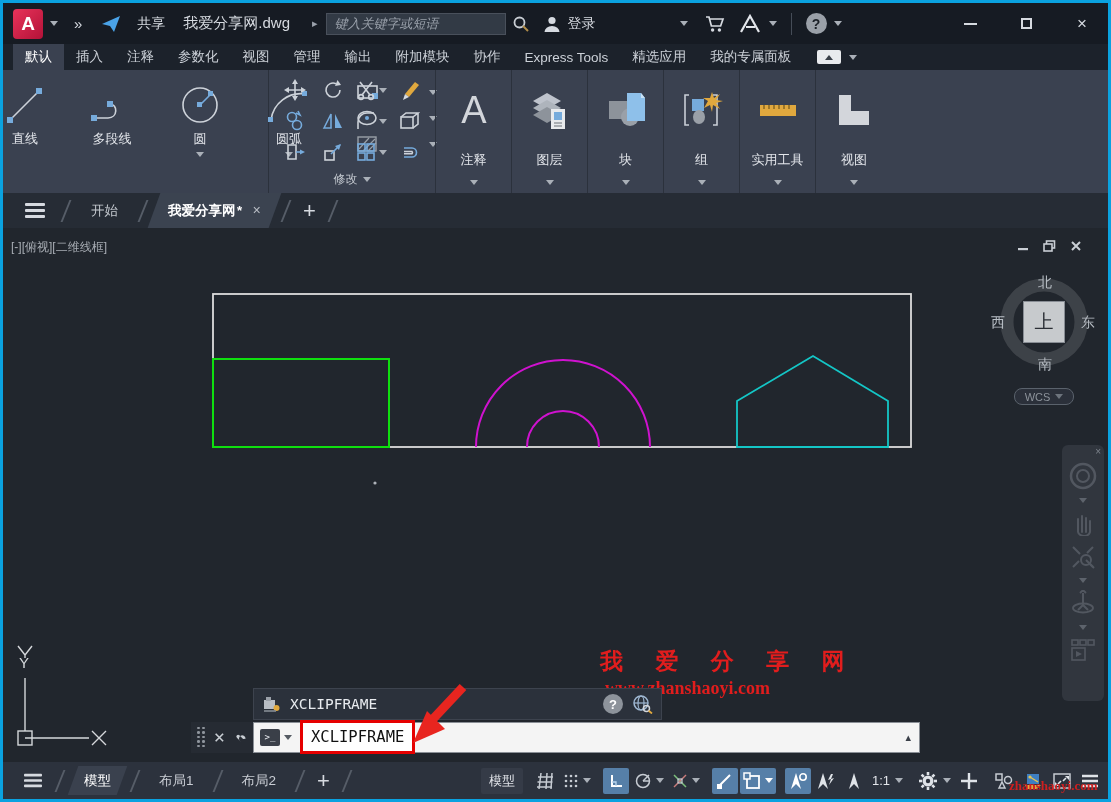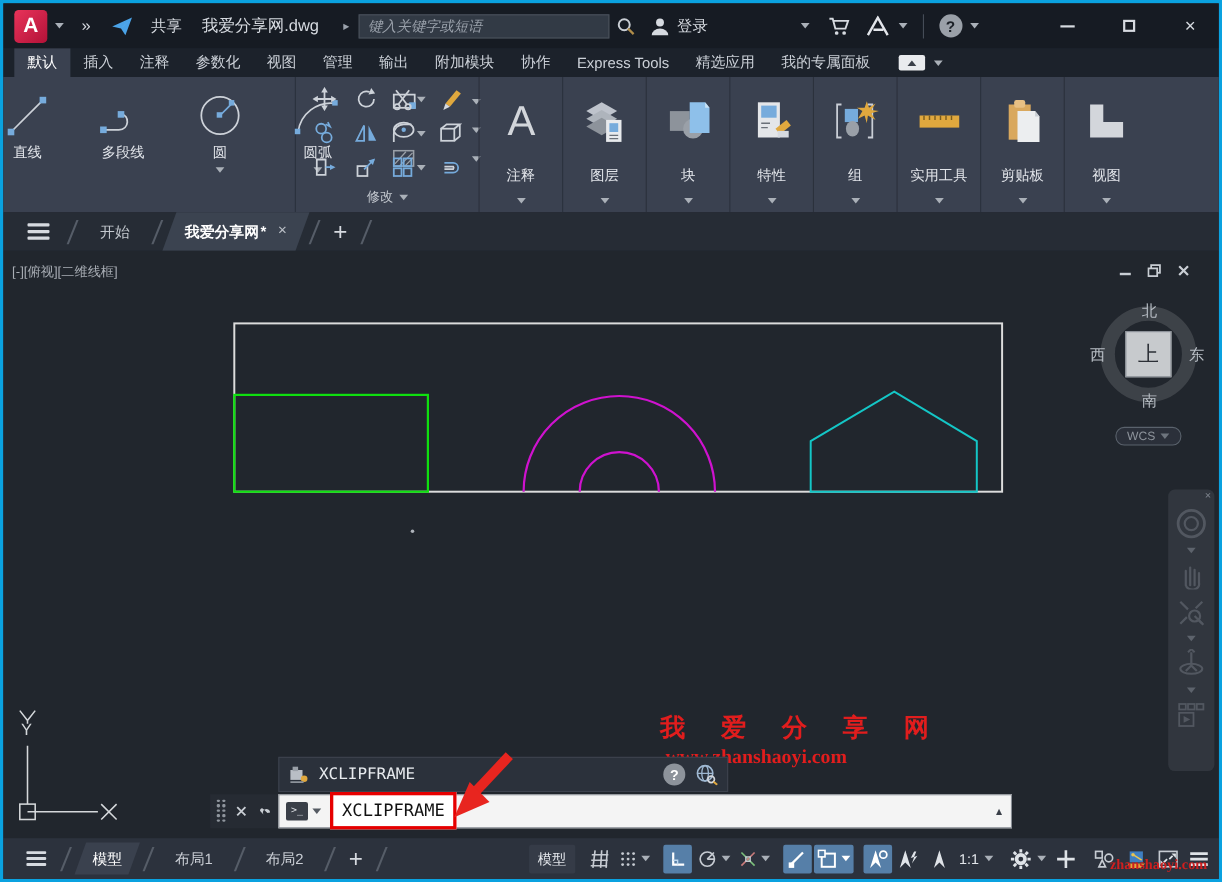--- a/index.html
+++ b/index.html
@@ -8,21 +8,21 @@
           font-family:"Liberation Sans",sans-serif;overflow:hidden;color:#cfd4da;}
   .abs{position:absolute;}
   .row{display:flex;align-items:center;gap:42px;}
 
   
   #titlebar{position:absolute;left:0;top:0;width:1105px;height:41px;background:#161b23;display:flex;align-items:center;}
   #applogo{width:30px;height:30px;margin-left:10px;background:linear-gradient(135deg,#e8335a,#b31238);border-radius:4px;
            color:#fff;font-weight:bold;font-size:19px;display:flex;align-items:center;justify-content:center;}
   .cd{width:0;height:0;border-left:4px solid transparent;border-right:4px solid transparent;border-top:5px solid #aab0b8;display:inline-block;}
   .tb-txt{font-size:14px;color:#d6dae0;}
-  #searchbox{width:228px;height:22px;background:#323a45;border:1px solid #49505b;color:#e0e3e8;font-style:italic;
+  #searchbox{width:180px;height:22px;background:#323a45;border:1px solid #49505b;color:#e0e3e8;font-style:italic;
              font-size:13px;padding:0 8px;font-family:"Liberation Sans",sans-serif;}
   #searchbox::placeholder{color:#9aa1ab;font-style:italic;}
   .winbtn{width:40px;height:30px;display:flex;align-items:center;justify-content:center;color:#d6dae0;font-size:15px;}
   .hbar{width:13px;height:2px;background:#d6dae0;}
   .maxsq{width:11px;height:11px;border:2px solid #d6dae0;}
   .xglyph{font-size:17px;color:#d6dae0;line-height:1;}
 
   
   #ribbontabs{position:absolute;left:0;top:41px;width:1105px;height:26px;background:#1c222b;display:flex;align-items:stretch;}
   .rtab{padding:0 12px;display:flex;align-items:center;font-size:13.5px;color:#ccd1d8;}
@@ -377,68 +377,39 @@
         </svg>
         </div>
       <div class="blabel">块</div>
       <div class="bfoot">
           <i class="cd"></i>
         </div>
     </div>
     <div class="panel bigpanel">
       <div class="bicon">
         <svg width="46" height="44" viewBox="0 0 46 44">
-          <rect x="10" y="4" width="20" height="32" fill="#e4e6e9"></rect>
-            <rect x="13" y="7" width="14" height="11" class="fb"></rect>
-          <path d="M13,23 h8 M13,27 h6" stroke="#6a7078" stroke-width="1.3"></path>
-          <polygon points="26,28 36,20 40,25 30,33" class="fa"></polygon>
-            <rect x="28" y="30" width="10" height="6" fill="#d6dae0"></rect>
-        </svg>
-        </div>
-      <div class="blabel">特性</div>
-      <div class="bfoot">
-          <i class="cd"></i>
-        </div>
-    </div>
-    <div class="panel bigpanel">
-      <div class="bicon">
-        <svg width="46" height="44" viewBox="0 0 46 44">
           <path d="M10,6 h-4 v30 h4 M34,6 h4 v30 h-4" stroke="#c9ced6" fill="none" stroke-width="1.6"></path>
           <rect x="13" y="10" width="12" height="12" class="fb"></rect>
             <ellipse cx="20" cy="28" rx="6" ry="7" fill="#9aa0a8"></ellipse>
           <polygon points="33,3 35,9 41,5 37,11 44,12 37,14 41,20 34,16 33,23 31,16 25,19 29,12 24,9 31,9" class="fa"></polygon>
         </svg>
         </div>
       <div class="blabel">组</div>
       <div class="bfoot">
           <i class="cd"></i>
         </div>
     </div>
     <div class="panel bigpanel">
       <div class="bicon">
         <svg width="48" height="44" viewBox="0 0 48 44">
           <rect x="6" y="16" width="36" height="11" class="fa"></rect>
           <path d="M10,16 v4 M15,16 v4 M20,16 v4 M25,16 v4 M30,16 v4 M35,16 v4" stroke="#7a5c1e" stroke-width="1.3"></path>
         </svg>
         </div>
       <div class="blabel">实用工具</div>
-      <div class="bfoot">
-          <i class="cd"></i>
-        </div>
-    </div>
-    <div class="panel bigpanel">
-      <div class="bicon">
-        <svg width="46" height="44" viewBox="0 0 46 44">
-          <rect x="10" y="6" width="20" height="32" fill="#d9a85e"></rect>
-            <rect x="15" y="2" width="10" height="7" rx="2" fill="#e8c084"></rect>
-          <polygon points="18,12 34,12 38,17 38,40 18,40" fill="#eceef0"></polygon>
-            <polygon points="34,12 34,17 38,17" fill="#c9ced4"></polygon>
-        </svg>
-        </div>
-      <div class="blabel">剪贴板</div>
       <div class="bfoot">
           <i class="cd"></i>
         </div>
     </div>
     <div class="panel bigpanel" style="border-right:none">
       <div class="bicon">
         <svg width="46" height="44" viewBox="0 0 46 44">
           <polygon points="8,6 20,6 20,22 38,22 38,36 8,36" fill="#d3d6db"></polygon>
         </svg>
         </div>

